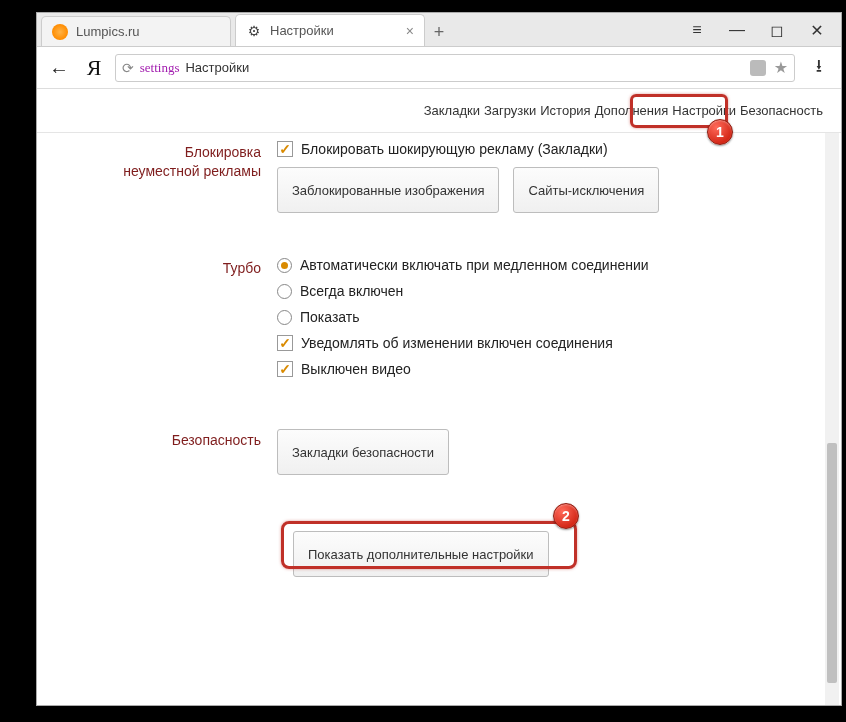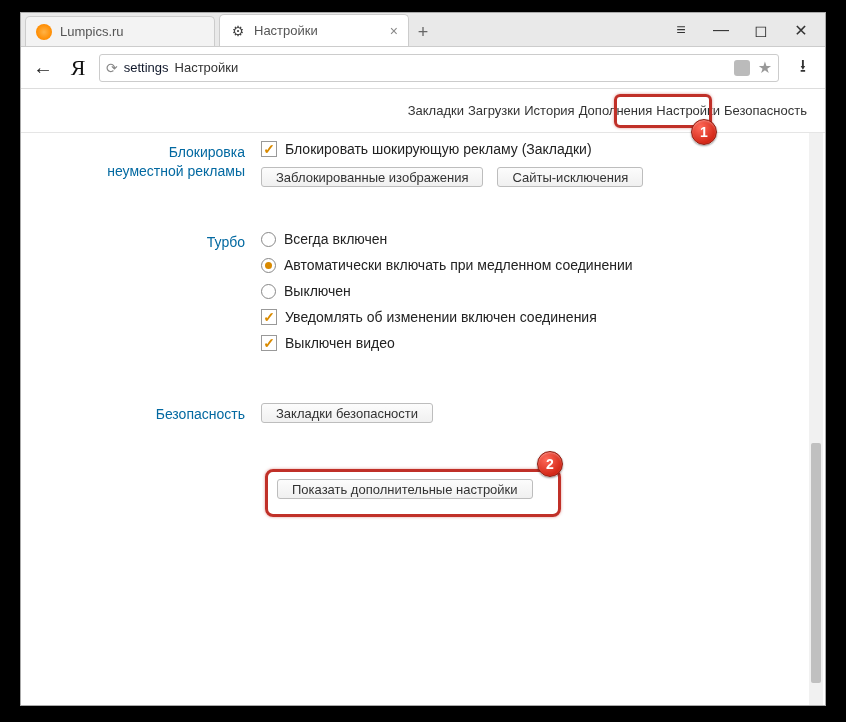--- a/index.html
+++ b/index.html
@@ -7,21 +7,21 @@
     font-family: Arial, "Segoe UI", sans-serif;
     font-size: 13px;
     color: #333;
     background: #000;
     width: 846px;
     height: 722px;
     overflow: hidden;
   }
   .window {
     position: absolute;
-    left: 20px; top: 12px;
+    left: 36px; top: 12px;
     width: 806px; height: 694px;
     background: #fff;
     border: 1px solid #aaa;
     box-shadow: 0 0 0 1px rgba(0,0,0,.05);
     display: flex;
     flex-direction: column;
   }
   
   .tabbar {
     height: 34px;
@@ -80,21 +80,21 @@
     width:22px;text-align:center;
   }
   .urlbox {
     flex:1; height:28px;
     border:1px solid #ccc; border-radius:3px;
     display:flex;align-items:center;
     padding:0 6px; gap:6px;
     color:#555;
   }
   .url-refresh { color:#888;font-size:14px;}
-  .url-text1 { color:#0f172a;}
+  .url-text1 { color:#a21caf;font-family:Liberation Serif, serif;}
   .url-text2 { color:#333;}
   .url-right { margin-left:auto;display:flex;align-items:center;gap:8px;}
   .url-shield { width:16px;height:16px;background:#bbb;border-radius:3px;}
   .url-star { color:#999;font-size:16px;}
   .dl-icon { width:28px;display:flex;align-items:center;justify-content:center;color:#333;font-size:18px;}
   
   .subnav {
     height: 44px;
     display:flex;
     align-items:center;
@@ -135,30 +135,30 @@
     top: 310px; height: 240px;
   }
   .section {
     display:flex;
     margin-bottom: 14px;
   }
   .sect-label {
     width: 210px;
     text-align: right;
     padding-right: 16px;
-    color:#0369a1;
+    color:#7f1d1d;
     font-size:14px;
     line-height:1.35;
     padding-top:2px;
   }
   .sect-body { flex:1; }
   .row { display:flex;align-items:center;gap:8px;margin-bottom:10px;color:#222;font-size:14px;}
   .btn {
     display:inline-flex;align-items:center;justify-content:center;
-    height:20px;padding:0 14px;
+    height:46px;padding:0 14px;
     background:linear-gradient(#fcfcfc,#f0f0f0);
     border:1px solid #bdbdbd;border-radius:3px;
     color:#333;font-size:13px;
   }
   .btn + .btn { margin-left:6px;}
   .chk {
     width:16px;height:16px;border:1px solid #999;background:#fff;
     display:flex;align-items:center;justify-content:center;
     color:#d98a00;font-size:14px;font-weight:bold;line-height:1;
   }
@@ -262,30 +262,30 @@
           <span class="btn">Заблокированные изображения</span>
           <span class="btn">Сайты-исключения</span>
         </div>
       </div>
     </div>
 
     <div class="section turbo">
       <div class="sect-label">Турбо</div>
       <div class="sect-body">
         <div class="row">
+          <span class="radio checked"></span>
+          <span>Автоматически включать при медленном соединении</span>
+        </div>
+        <div class="row">
           <span class="radio"></span>
           <span>Всегда включен</span>
         </div>
         <div class="row">
-          <span class="radio checked"></span>
-          <span>Автоматически включать при медленном соединении</span>
-        </div>
-        <div class="row">
           <span class="radio"></span>
-          <span>Выключен</span>
+          <span>Показать</span>
         </div>
         <div class="row" style="margin-top:8px;">
           <span class="chk">✓</span>
           <span>Уведомлять об изменении включен соединения</span>
         </div>
         <div class="row">
           <span class="chk">✓</span>
           <span>Выключен видео</span>
         </div>
       </div>

